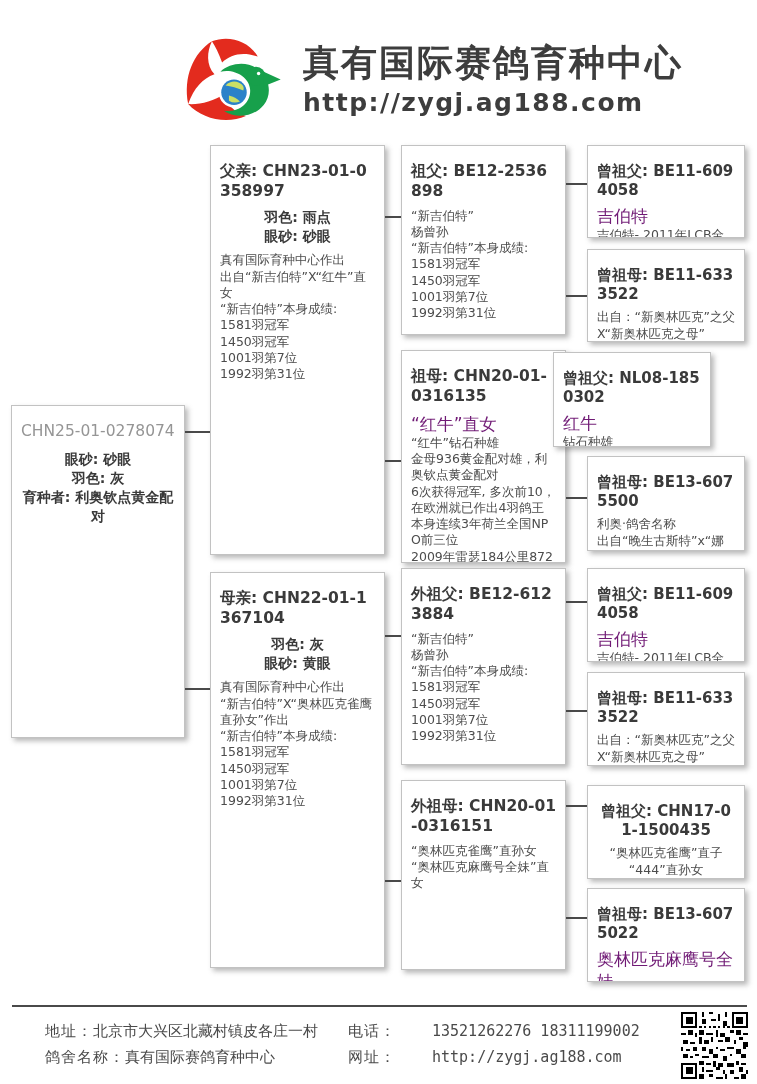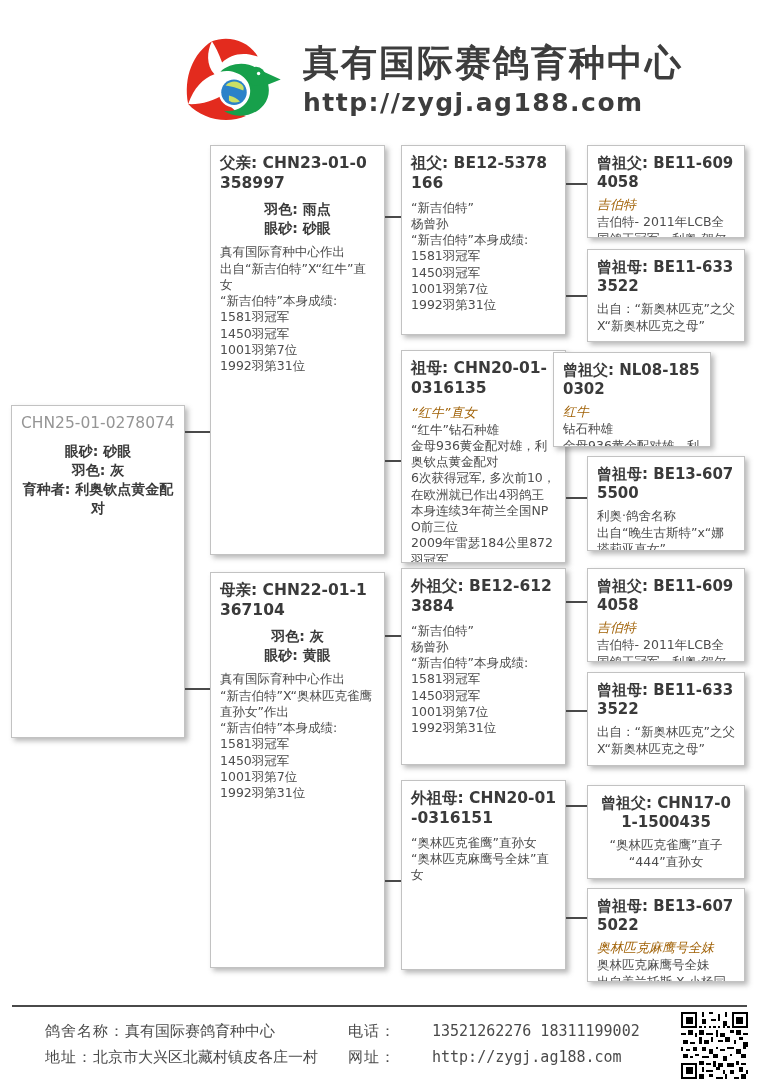--- a/index.html
+++ b/index.html
@@ -10,29 +10,29 @@
   }
   
   .logo{position:absolute;left:178px;top:33px;width:112px;height:98px;}
   .brand-text{position:absolute;left:303px;top:40px;}
   .brand-title{font-size:36px;font-weight:bold;color:#3d3d3d;letter-spacing:2px;line-height:1.25;white-space:nowrap;}
   .brand-url{font-size:25px;font-weight:bold;color:#3d3d3d;letter-spacing:1.5px;margin-top:3px;white-space:nowrap;}
   
   .box{
     position:absolute;background:#fff;border:1px solid #c2c2c2;
     box-shadow:3px 3px 5px rgba(70,70,70,.38);
-    padding:8px 9px;box-sizing:border-box;overflow:hidden;
+    padding:16px 9px;box-sizing:border-box;overflow:hidden;
   }
   .title{font-size:15.5px;font-weight:bold;color:#3a3a3a;line-height:1.28;margin-bottom:6px;word-break:break-all;}
   .root-title{color:#959595;font-weight:normal;margin-bottom:8px;}
   .ln{font-size:12.5px;color:#4c4c4c;line-height:1.3;word-break:break-all;}
   .traits .ln{font-size:14px;font-weight:bold;color:#3a3a3a;line-height:1.35;text-align:center;}
   .body{margin-top:7px;}
   .gp .body, .ggp .body{margin-top:0;}
-  .name{font-size:13px;color:#a16207;line-height:1.3;word-break:break-all;font-style:italic;}
+  .name{font-size:17px;color:#701a75;line-height:1.3;word-break:break-all;}
   .ggp .title{font-size:15px;margin-bottom:5px;}
   
   .conn{position:absolute;height:2px;background:#4a4a4a;}
   
   .footer-line{position:absolute;left:12px;top:1005px;width:735px;height:2px;background:#4a4a4a;}
   .fcol{position:absolute;top:1018px;}
   .fcol-left{left:45px;}
   .fcol-right{left:348px;}
   .frow{font-size:15px;color:#4a4a4a;line-height:26px;white-space:nowrap;}
   .flabel{letter-spacing:1px;}
@@ -116,21 +116,21 @@
         <div class="ln">“新吉伯特”X“奥林匹克雀鹰直孙女”作出</div>
         <div class="ln">“新吉伯特”本身成绩:</div>
         <div class="ln">1581羽冠军</div>
         <div class="ln">1450羽冠军</div>
         <div class="ln">1001羽第7位</div>
         <div class="ln">1992羽第31位</div>
       </div>
   </div>
 
   <div class="box gp" style="left:401px;top:145px;width:165px;height:190px;">
-    <div class="title">祖父: BE12-5378166</div>
+    <div class="title">祖父: BE12-2536898</div>
     <div class="body">
         <div class="ln">“新吉伯特”</div>
         <div class="ln">杨曾孙</div>
         <div class="ln">“新吉伯特”本身成绩:</div>
         <div class="ln">1581羽冠军</div>
         <div class="ln">1450羽冠军</div>
         <div class="ln">1001羽第7位</div>
         <div class="ln">1992羽第31位</div>
       </div>
   </div>
@@ -229,24 +229,24 @@
     <div class="body">
         <div class="ln">奥林匹克麻鹰号全妹</div>
         <div class="ln">出自盖兰托斯 X 小杨同窝姐妹</div>
       </div>
   </div>
 
   <div class="footer-line"></div>
 
   <div class="fcol fcol-left">
     <div class="frow">
-      <span class="flabel">鸽舍名称：</span><span>真有国际赛鸽育种中心</span>
+      <span class="flabel">地址：</span><span>北京市大兴区北藏村镇皮各庄一村</span>
     </div>
     <div class="frow">
-      <span class="flabel">地址：</span><span>北京市大兴区北藏村镇皮各庄一村</span>
+      <span class="flabel">鸽舍名称：</span><span>真有国际赛鸽育种中心</span>
     </div>
   </div>
 
   <div class="fcol fcol-right">
     <div class="frow">
       <span class="flabel">电话：</span><span class="mono">13521262276 18311199002</span>
     </div>
     <div class="frow">
       <span class="flabel">网址：</span><span class="mono">http://zygj.ag188.com</span>
     </div>

